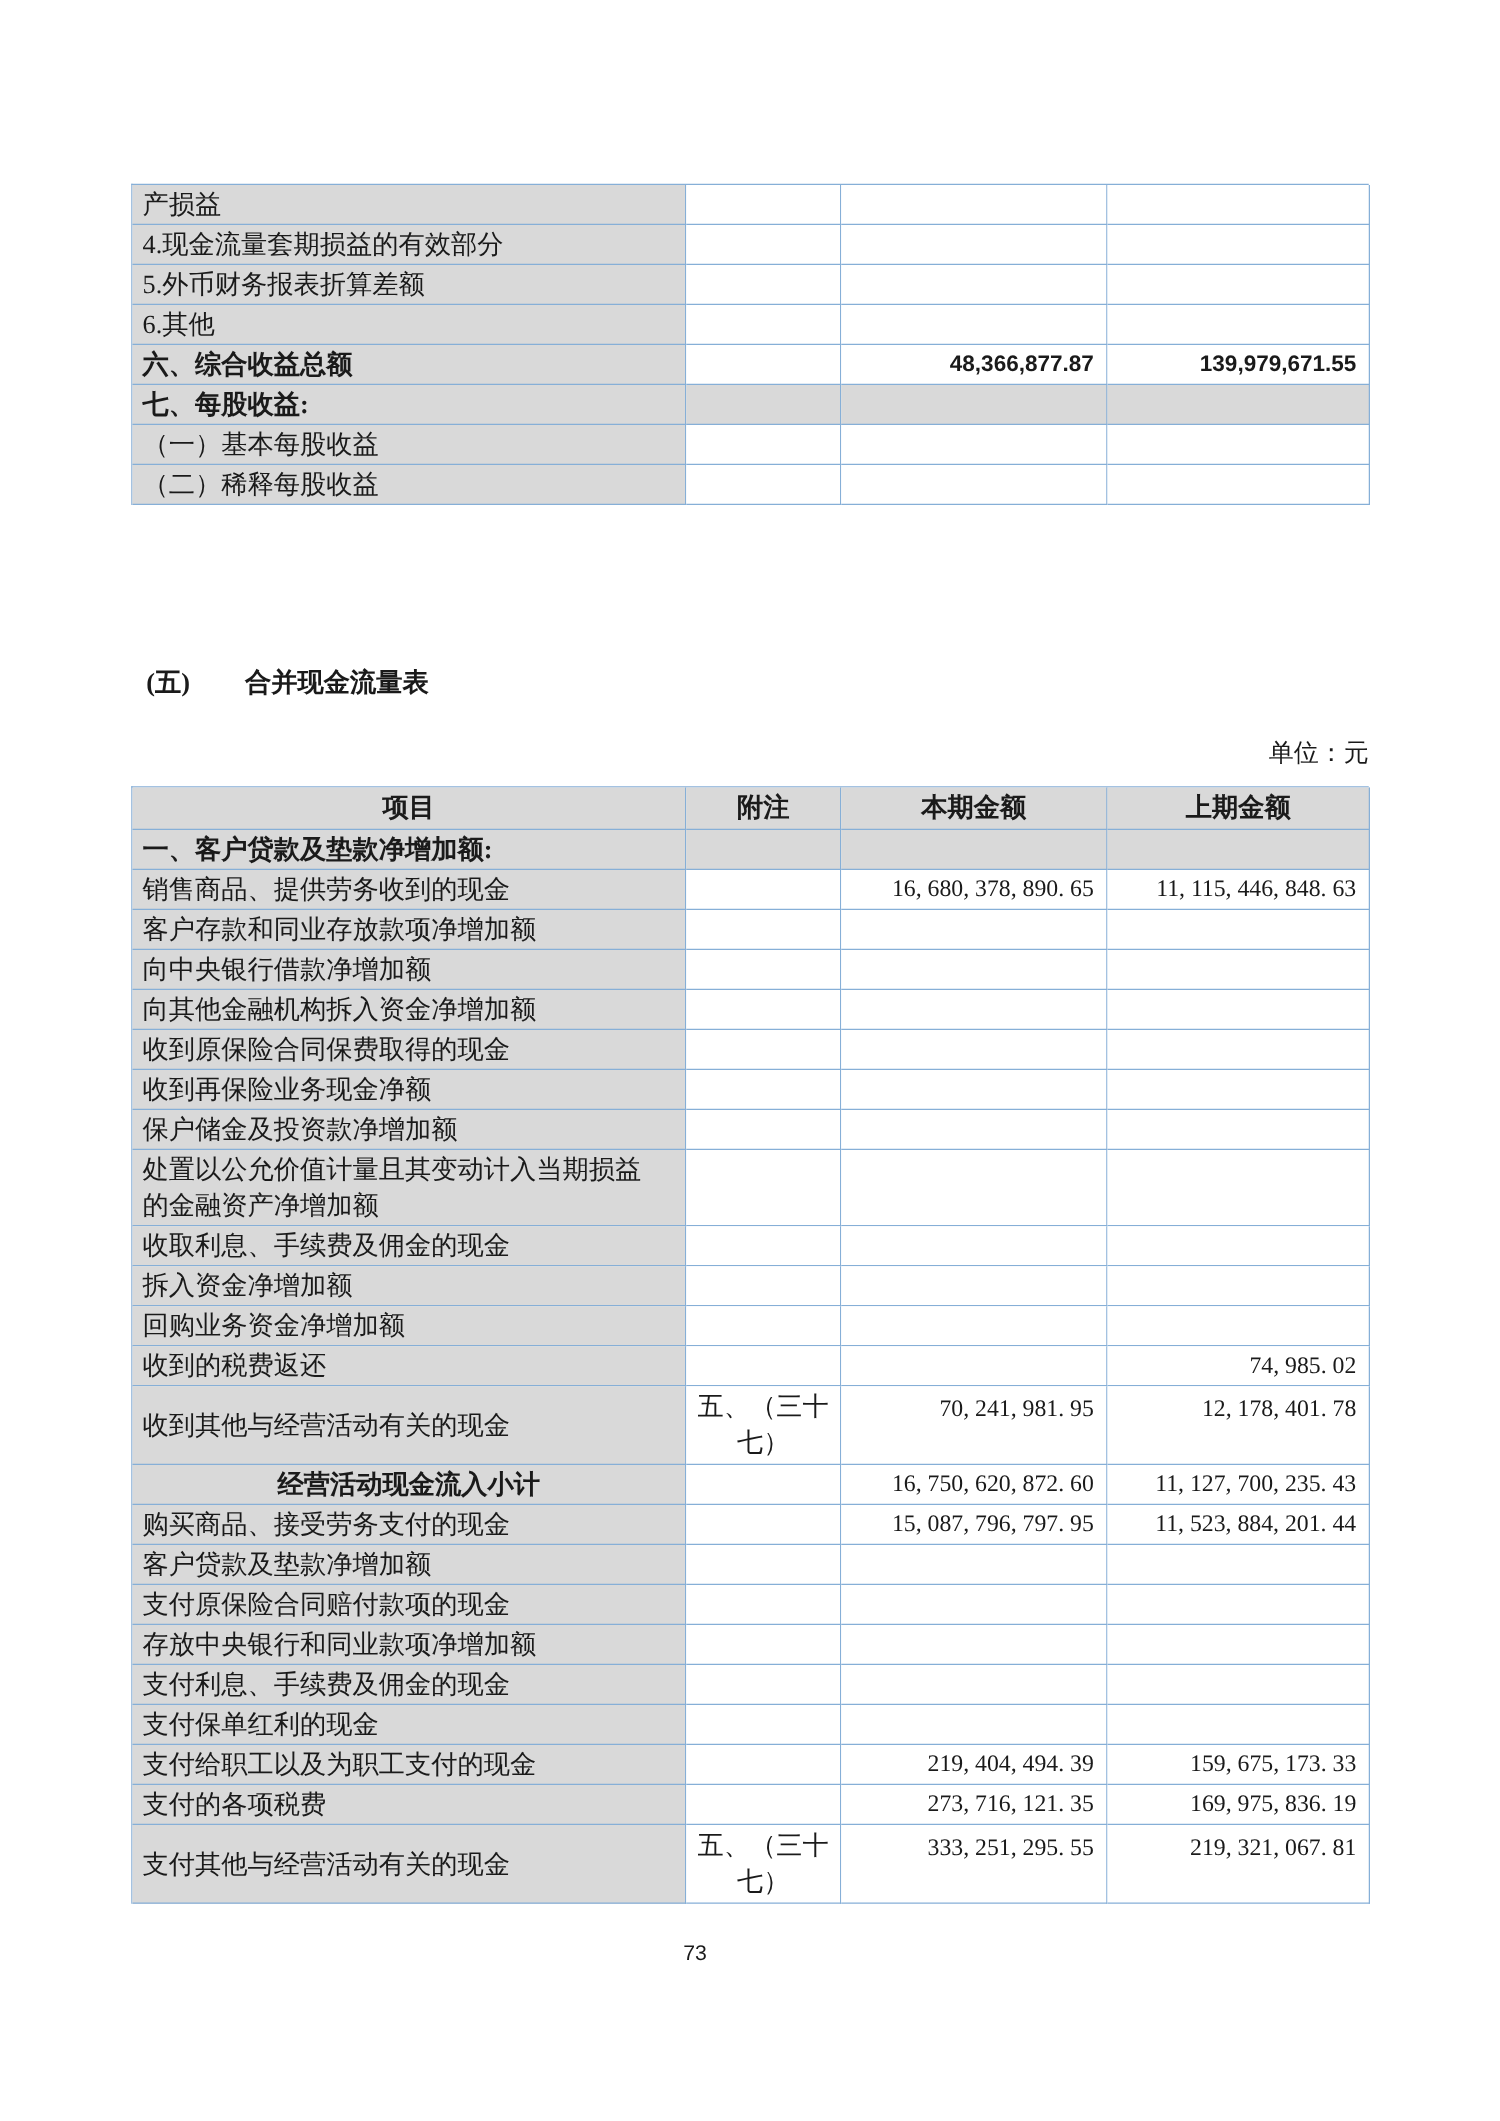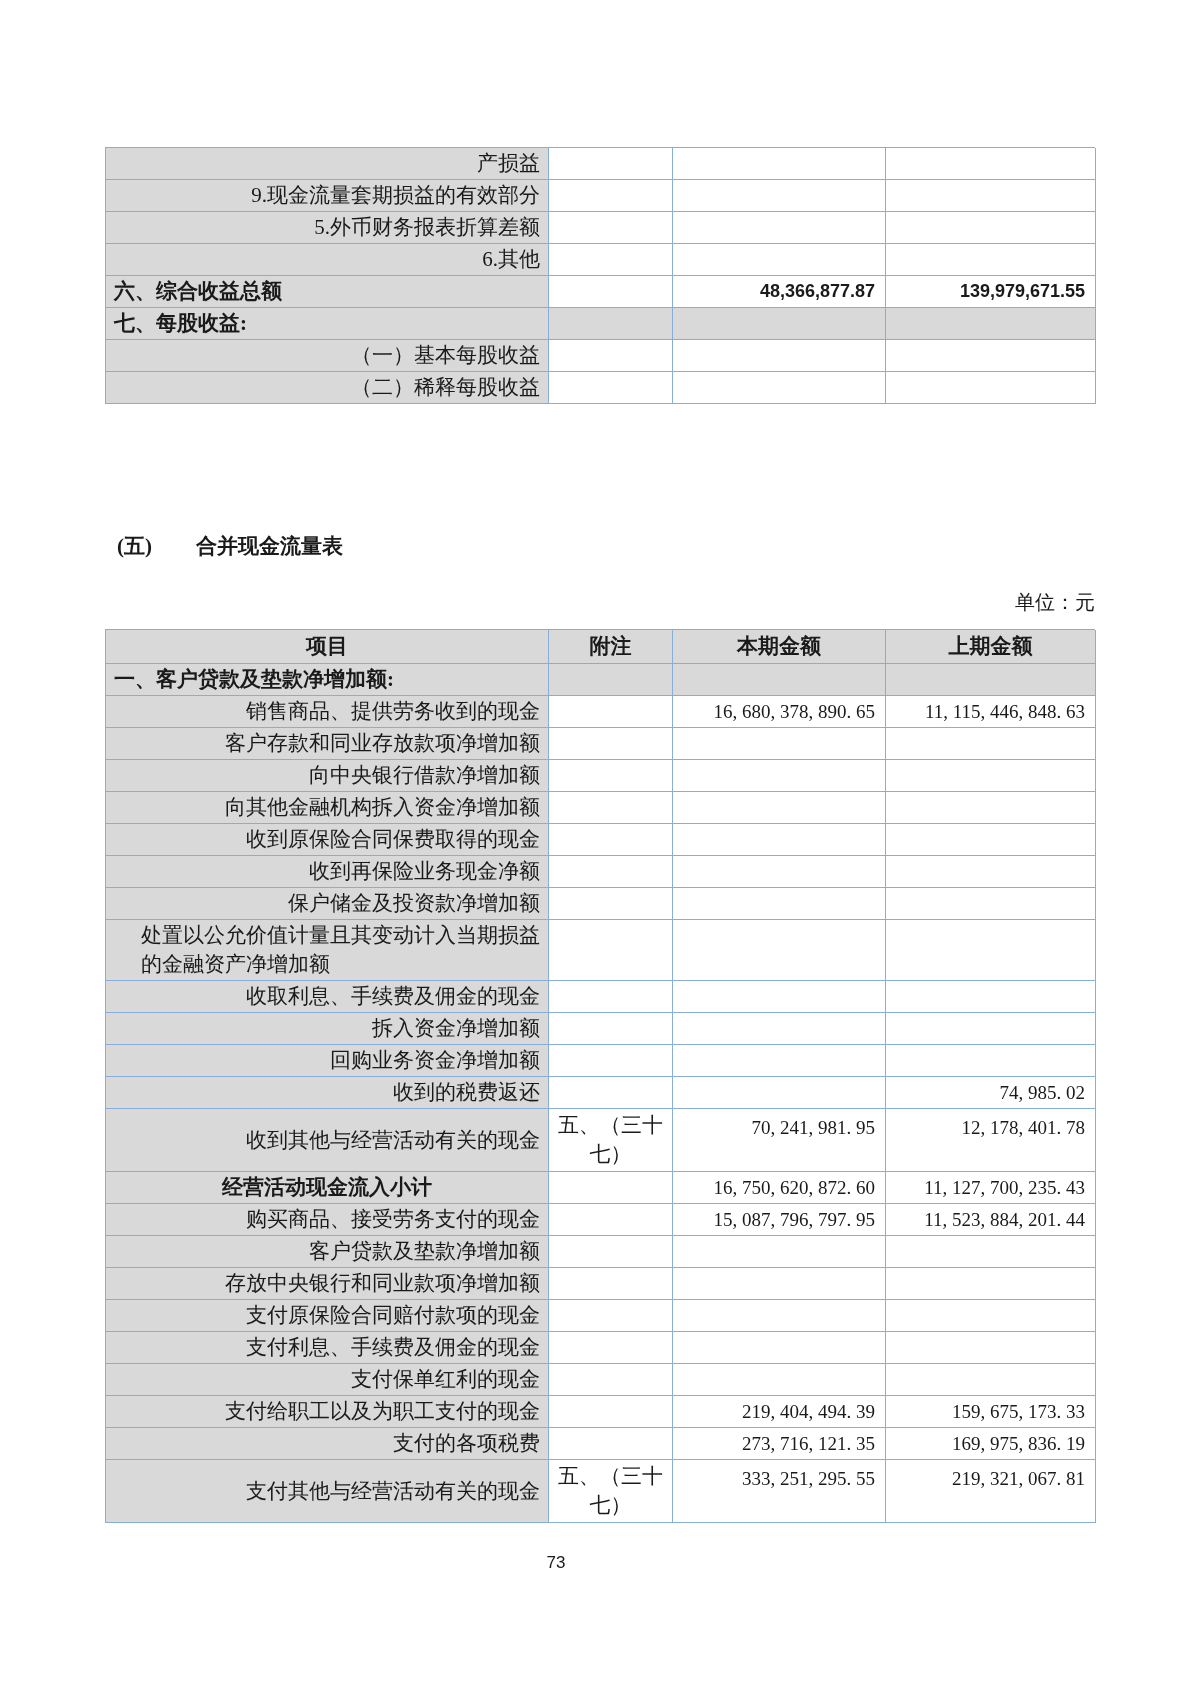--- a/index.html
+++ b/index.html
@@ -40,21 +40,21 @@
   }
   .c-label{padding:1px 8px;justify-content:flex-start;text-align:left;}
   .c-note{padding:2px 4px;justify-content:center;text-align:center;}
   .c-num{
     padding:1px 10px;
     justify-content:flex-end;
     text-align:right;
     font-size:19px;
   }
   
-  .trow.normal .c-label{background:var(--fill);justify-content:flex-end;}
+  .trow.normal .c-label{background:var(--fill);}
   .trow.section .cell{background:var(--fill);}
   .trow.section .c-label{font-weight:bold;}
   .trow.subtotal .c-label{
     background:var(--fill);
     font-weight:bold;
     justify-content:center;text-align:center;
   }
   .trow.total .c-label{background:var(--fill);font-weight:bold;}
   .trow.total .c-num{
     font-family:"Liberation Sans","DejaVu Sans",sans-serif;
@@ -99,21 +99,21 @@
 <div class="page">
 
   <div class="tbl" id="comprehensive-income-table" style="top:147px;left:105px;">
       <div class="trow normal">
         <div class="cell c-label"><span>产损益</span></div>
         <div class="cell c-note"></div>
         <div class="cell c-num"></div>
         <div class="cell c-num"></div>
       </div>
       <div class="trow normal">
-        <div class="cell c-label"><span>9.现金流量套期损益的有效部分</span></div>
+        <div class="cell c-label"><span>4.现金流量套期损益的有效部分</span></div>
         <div class="cell c-note"></div>
         <div class="cell c-num"></div>
         <div class="cell c-num"></div>
       </div>
       <div class="trow normal">
         <div class="cell c-label"><span>5.外币财务报表折算差额</span></div>
         <div class="cell c-note"></div>
         <div class="cell c-num"></div>
         <div class="cell c-num"></div>
       </div>
@@ -260,27 +260,27 @@
         <div class="cell c-num"><span>15, 087, 796, 797. 95</span></div>
         <div class="cell c-num"><span>11, 523, 884, 201. 44</span></div>
       </div>
       <div class="trow normal">
         <div class="cell c-label"><span>客户贷款及垫款净增加额</span></div>
         <div class="cell c-note"></div>
         <div class="cell c-num"></div>
         <div class="cell c-num"></div>
       </div>
       <div class="trow normal">
+        <div class="cell c-label"><span>支付原保险合同赔付款项的现金</span></div>
+        <div class="cell c-note"></div>
+        <div class="cell c-num"></div>
+        <div class="cell c-num"></div>
+      </div>
+      <div class="trow normal">
         <div class="cell c-label"><span>存放中央银行和同业款项净增加额</span></div>
-        <div class="cell c-note"></div>
-        <div class="cell c-num"></div>
-        <div class="cell c-num"></div>
-      </div>
-      <div class="trow normal">
-        <div class="cell c-label"><span>支付原保险合同赔付款项的现金</span></div>
         <div class="cell c-note"></div>
         <div class="cell c-num"></div>
         <div class="cell c-num"></div>
       </div>
       <div class="trow normal">
         <div class="cell c-label"><span>支付利息、手续费及佣金的现金</span></div>
         <div class="cell c-note"></div>
         <div class="cell c-num"></div>
         <div class="cell c-num"></div>
       </div>

